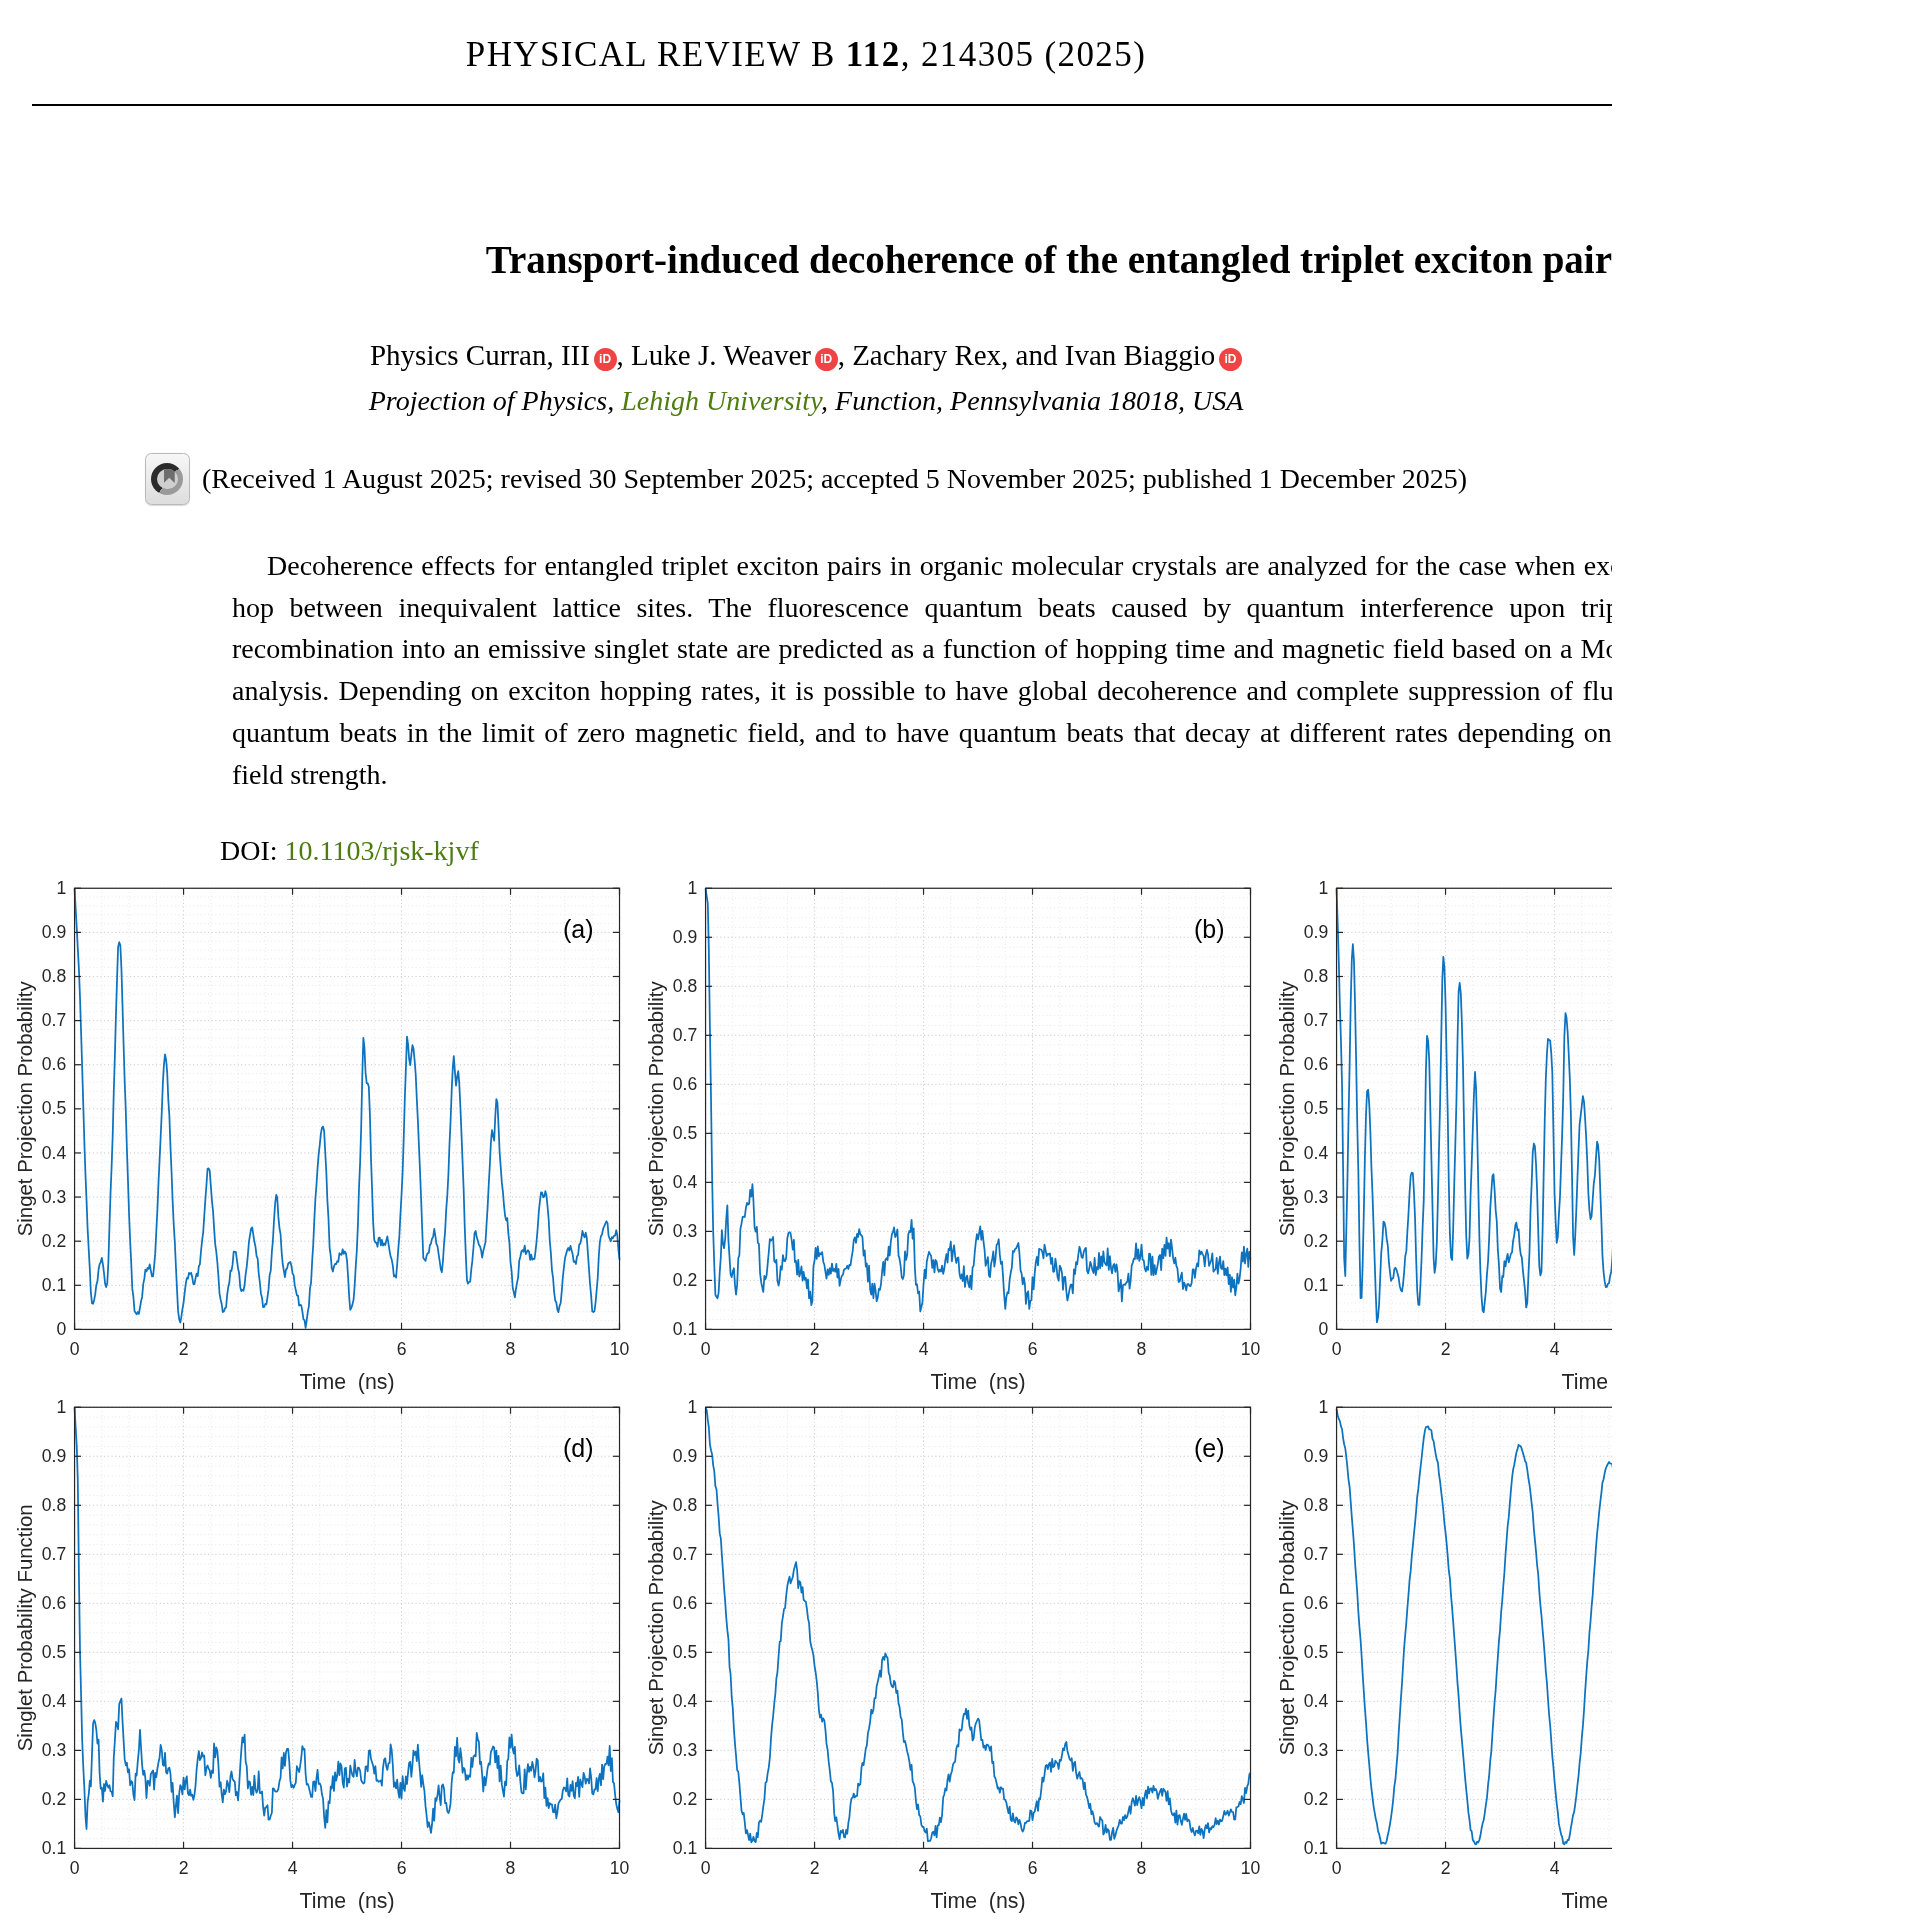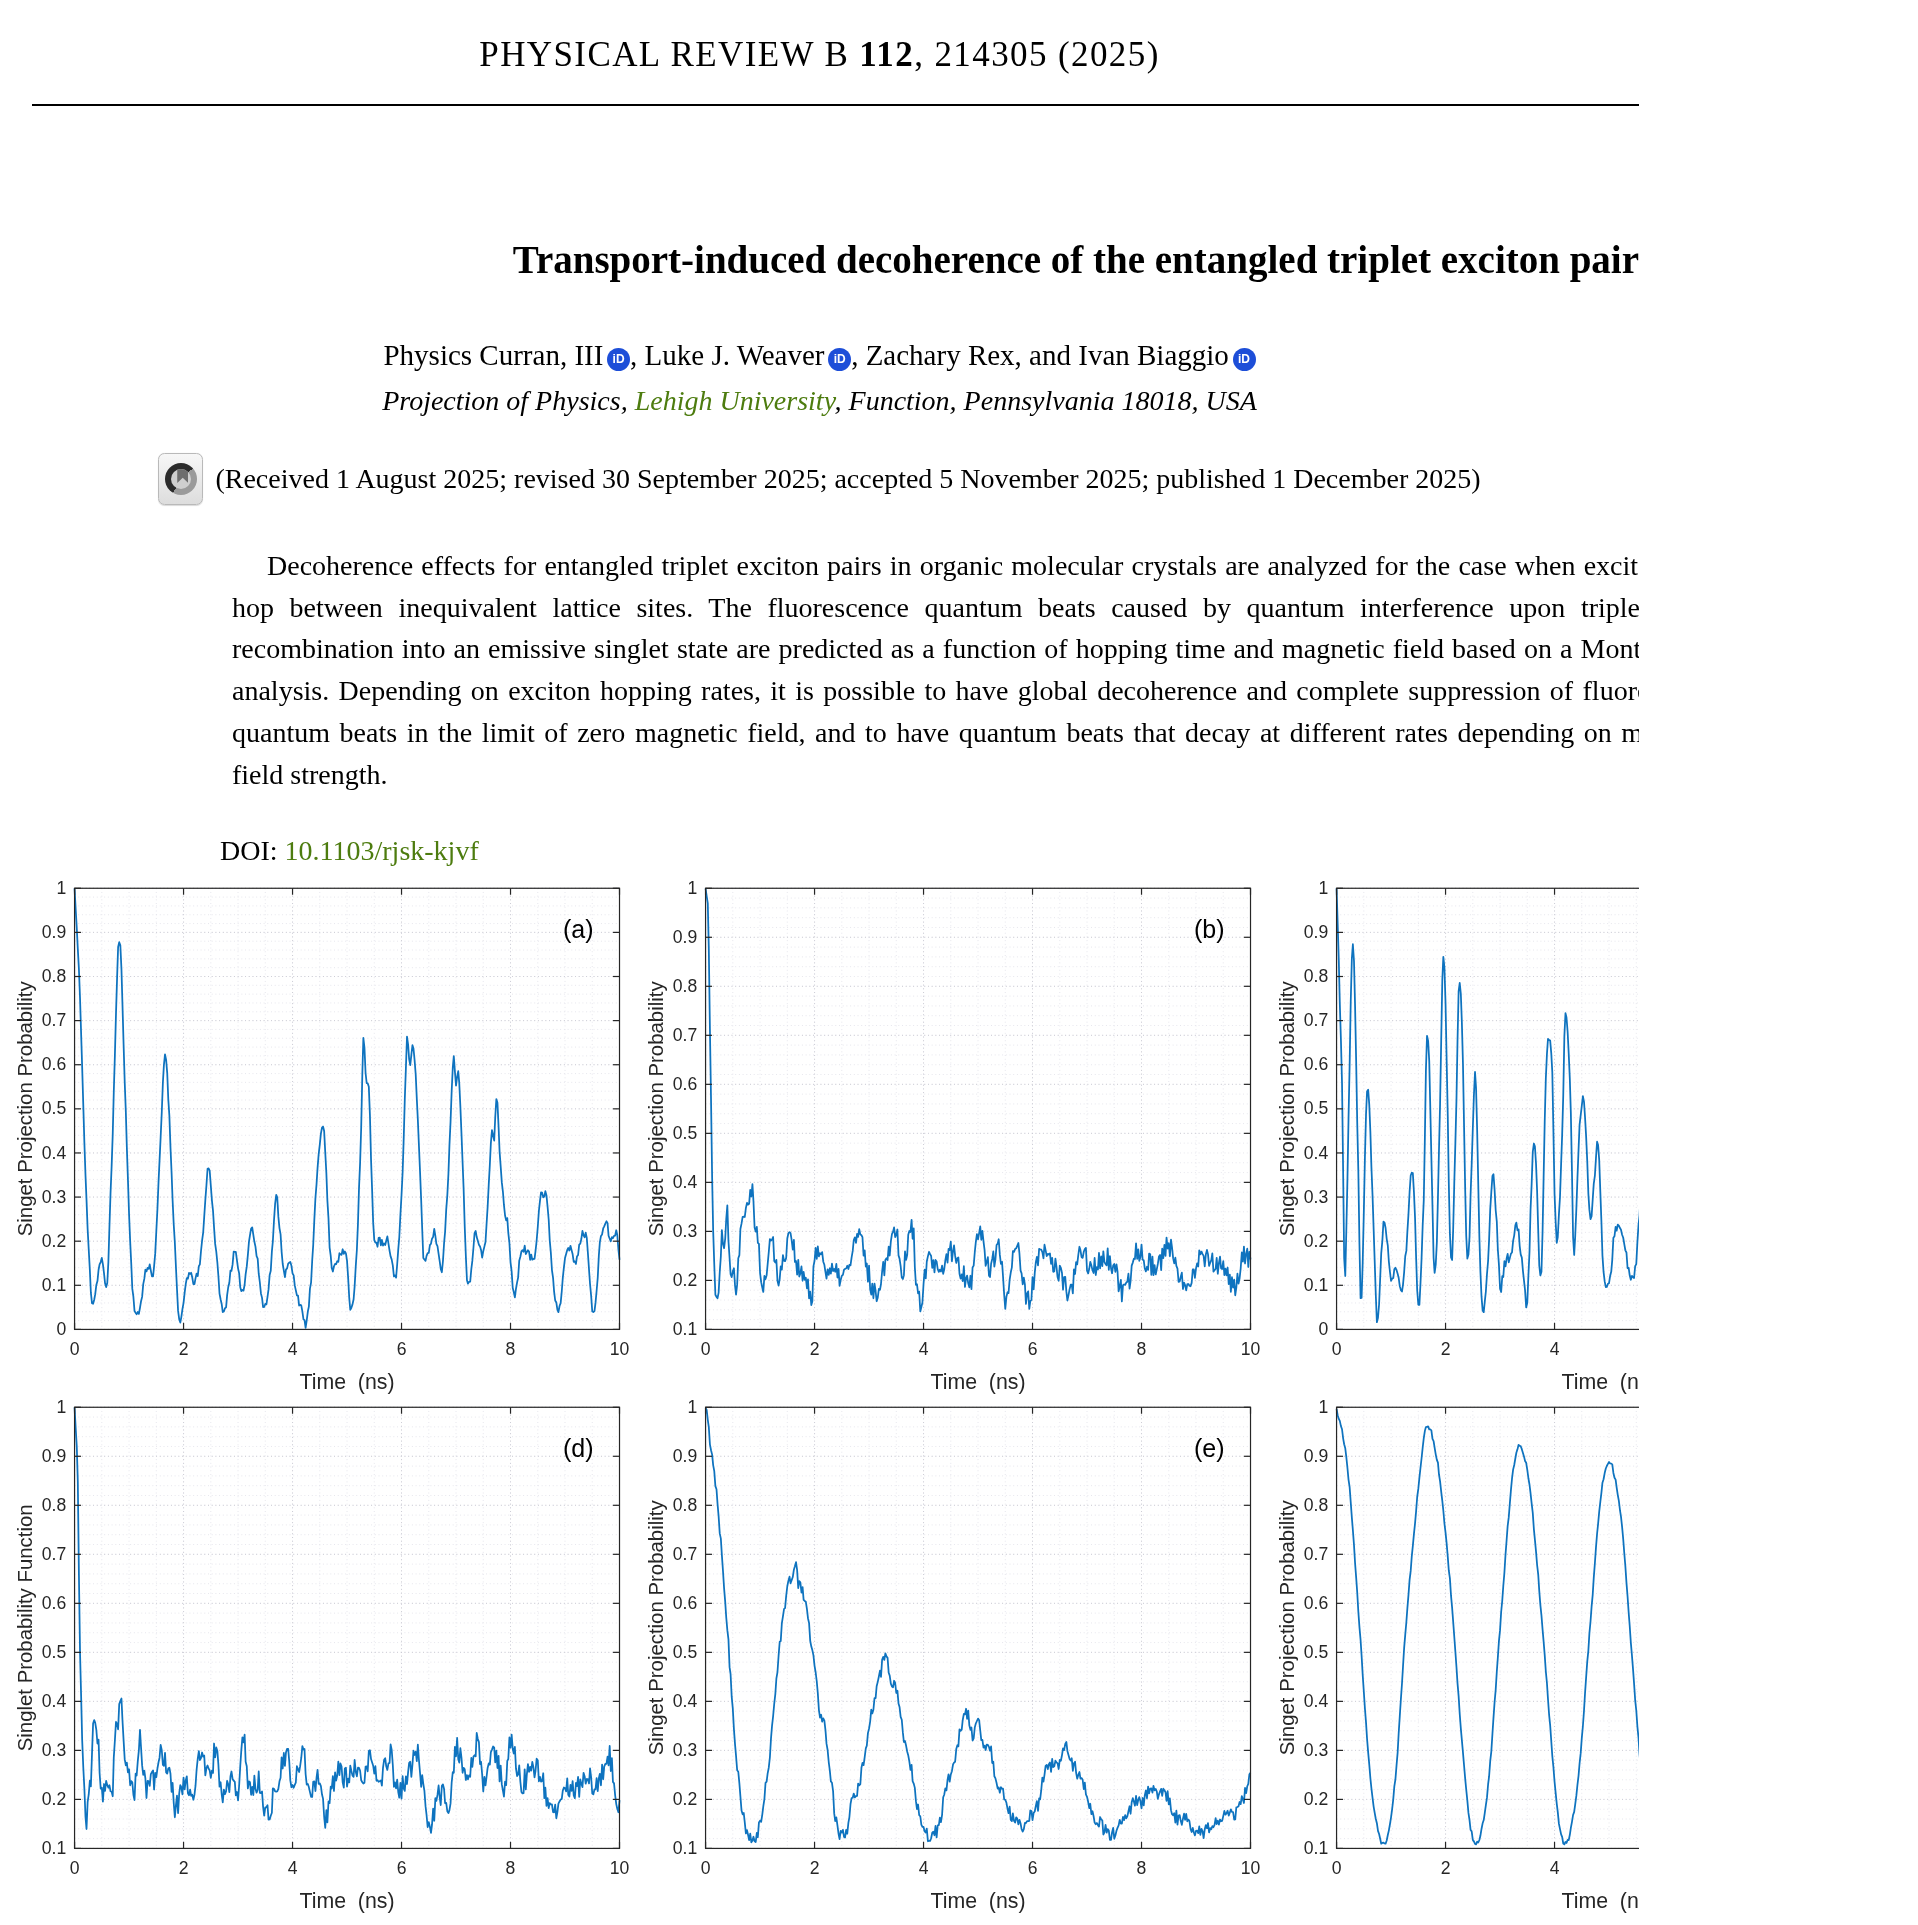--- a/index.html
+++ b/index.html
@@ -1,27 +1,27 @@
 <!DOCTYPE html>
 <html style="font-size:15px"><head>
 <meta charset="utf-8">
 <style>
   html,body{margin:0;padding:0;background:#ffffff;}
   .page{position:relative;width:1612px;height:1926px;background:#fff;overflow:hidden;
-        font-family:"Liberation Serif",serif;color:#000;padding-left:27px;}
+        font-family:"Liberation Serif",serif;color:#000;}
   
   .journal-line{position:absolute;top:35px;left:0;width:100%;text-align:center;
                 font-size:35px;letter-spacing:1.4px;white-space:nowrap;}
   .journal-line .vol{font-weight:bold;}
   .head-rule{position:absolute;top:96px;left:32px;width:1855px;border:0;border-top:2.8px solid #000;}
   
   .article-title{position:absolute;top:237px;left:0;width:100%;text-align:right;
                  font-size:39px;font-weight:bold;}
   .authors{position:absolute;top:339px;left:0;width:100%;text-align:center;font-size:29px;}
-  .orcid{display:inline-block;width:23px;height:23px;border-radius:50%;background:#1d4ed8;
+  .orcid{display:inline-block;width:23px;height:23px;border-radius:50%;background:#ef4444;
          color:#fff;font-family:"Liberation Sans",sans-serif;font-size:12px;font-weight:bold;
          line-height:23px;text-align:center;vertical-align:1.9px;margin-left:3.7px;}
   .affiliation{position:absolute;top:385px;left:0;width:100%;text-align:center;
                font-style:italic;font-size:28px;}
   .link{color:#4d7c0f;}
   
   .received-row{position:absolute;top:453px;left:0;width:100%;display:flex;
                 justify-content:center;align-items:center;gap:12px;}
   .crossmark{width:43px;height:50px;border:0.9px solid #b9b9b9;border-radius:6.5px;
              background:linear-gradient(#f7f7f7,#dddddd);display:flex;align-items:center;

